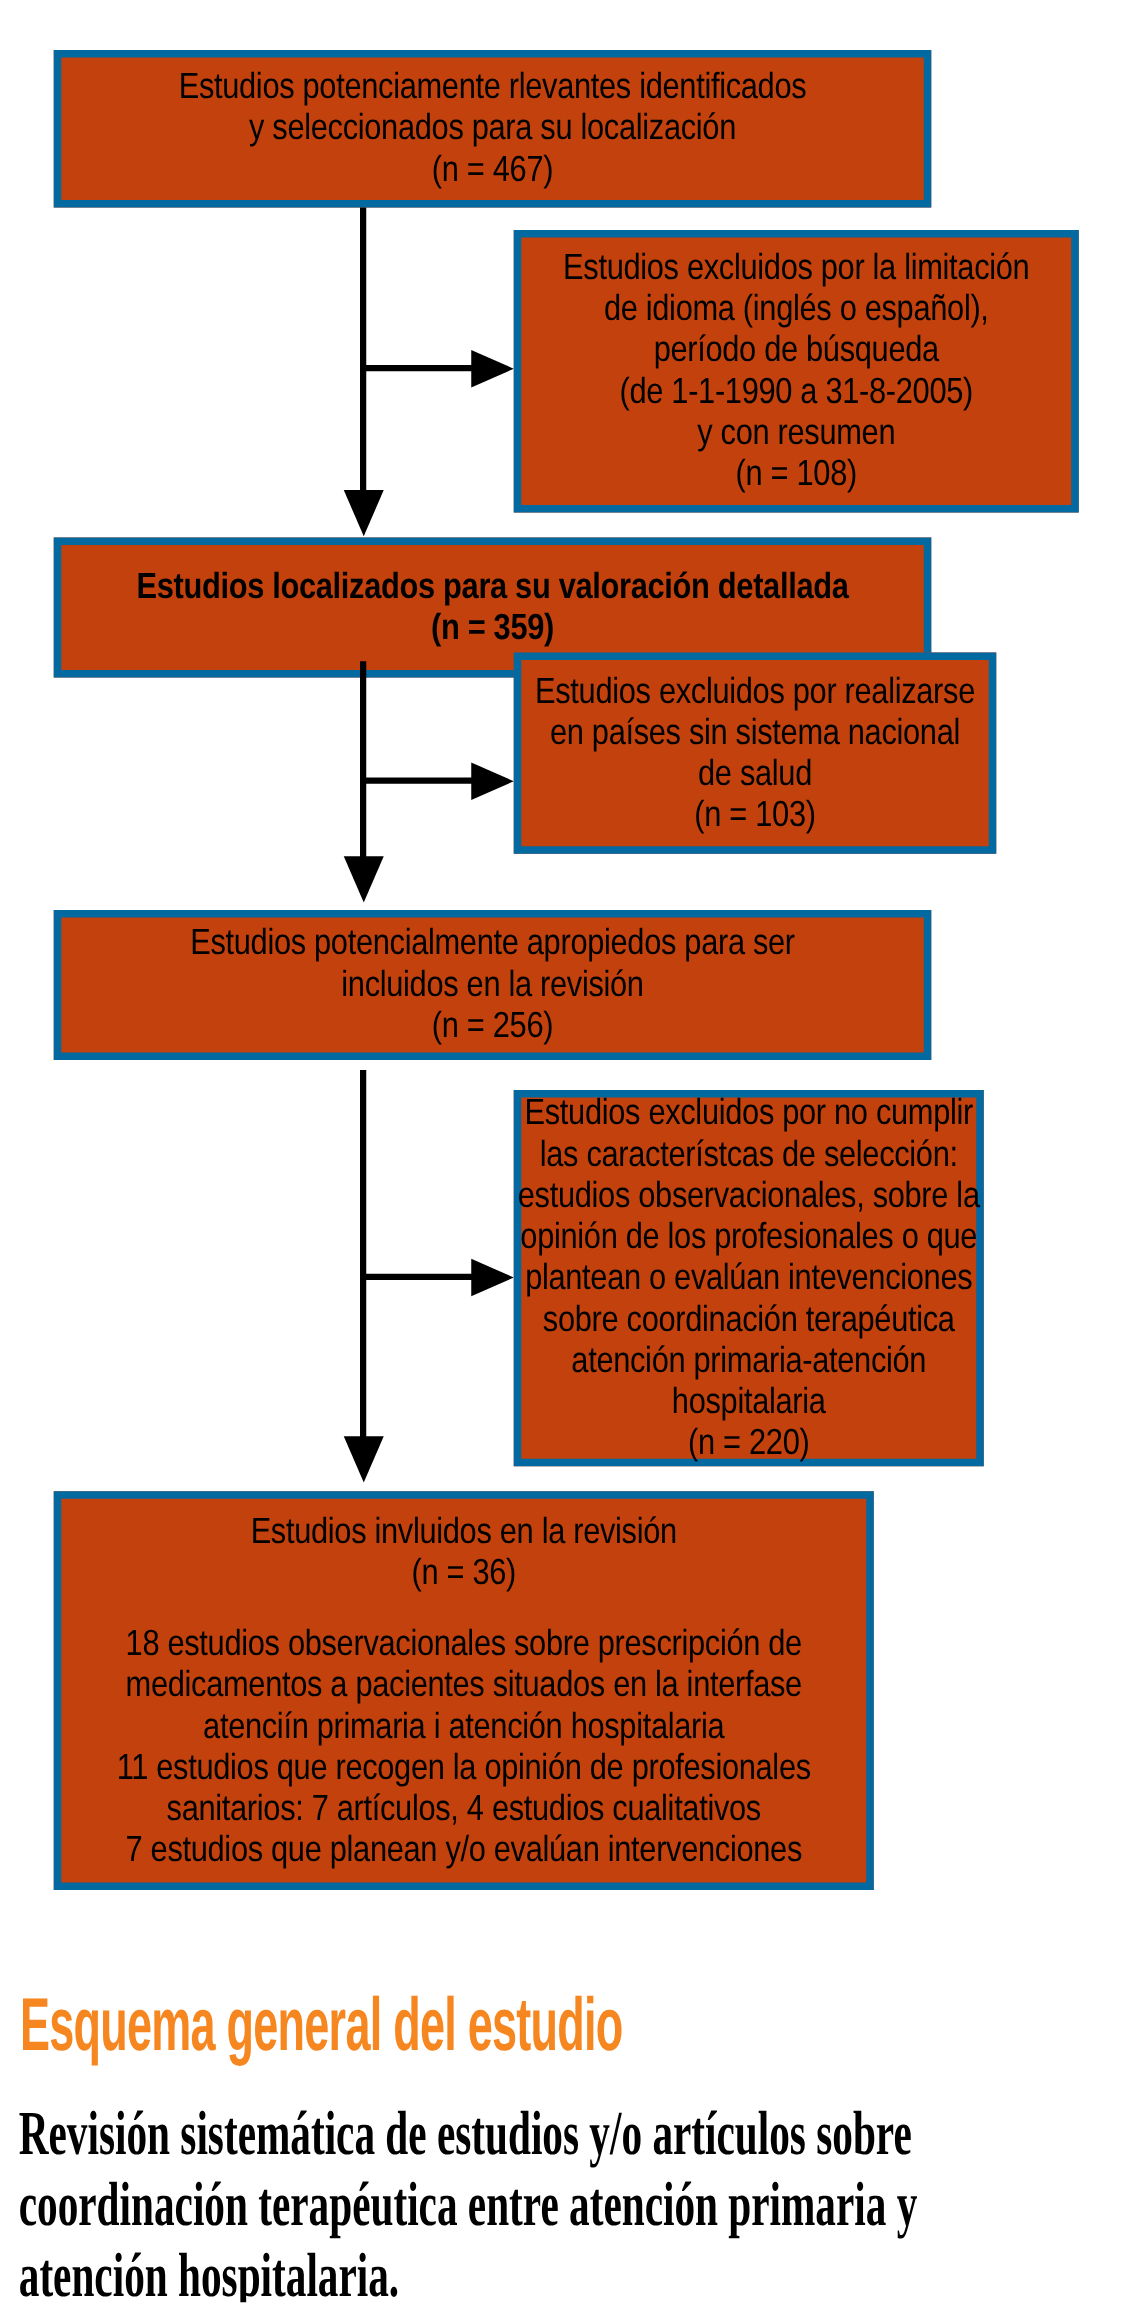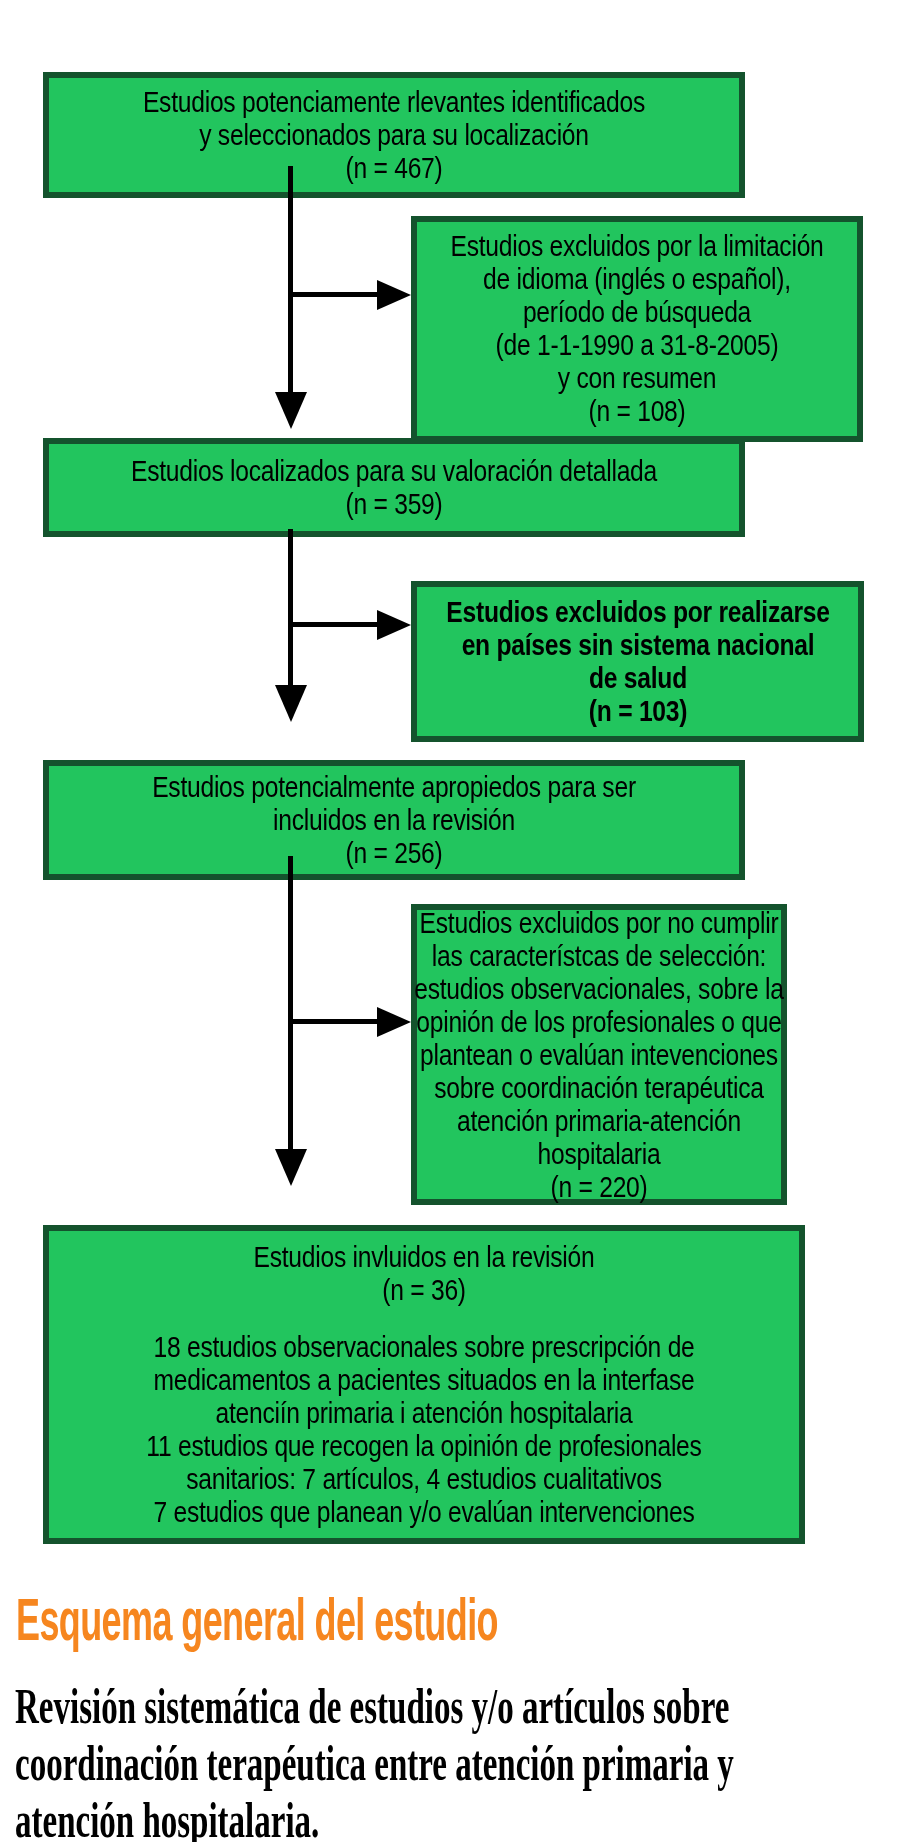--- a/index.html
+++ b/index.html
@@ -1,20 +1,20 @@
 <!DOCTYPE html>
 <html><head>
 <meta charset="utf-8">
 <style>
   html,body{margin:0;padding:0;background:#ffffff;}
   #page{position:relative;width:909px;height:1842px;background:#ffffff;overflow:hidden;
         font-family:"Liberation Sans","DejaVu Sans",sans-serif;color:#000;}
 
   
-  .fbox{position:absolute;box-sizing:border-box;border:6px solid #14532d;background:#22c55e;margin-top:32px;}
+  .fbox{position:absolute;box-sizing:border-box;border:6px solid #0369a1;background:#c2410c;}
   .fbox-text{position:absolute;left:50%;top:50%;
              transform:translate(-50%,-50%) scaleX(0.85);
              width:max-content;text-align:center;
              font-size:29px;line-height:33px;letter-spacing:-0.3px;}
   .fbox-text div{white-space:nowrap;}
   .fbox-text-top{position:absolute;left:50%;top:10px;
                  transform:translateX(-50%) scaleX(0.85);
                  width:max-content;text-align:center;
                  font-size:29px;line-height:33px;letter-spacing:-0.3px;}
   .fbox-text-top div{white-space:nowrap;}
@@ -63,33 +63,33 @@
     <div class="fbox-text">
       <div>Estudios excluidos por la limitación</div>
       <div>de idioma (inglés o español),</div>
       <div>período de búsqueda</div>
       <div>(de 1-1-1990 a 31-8-2005)</div>
       <div>y con resumen</div>
       <div>(n = 108)</div>
     </div>
   </div>
 
-  <div class="fbox" style="left:43px;top:406px;width:702px;height:99px;">
+  <div class="fbox" style="left:43px;top:430px;width:702px;height:112px;font-weight:bold;">
     <div class="fbox-text">
       <div>Estudios localizados para su valoración detallada</div>
       <div>(n = 359)</div>
     </div>
   </div>
 
   <div class="vshaft" style="top:529px;height:158px;"></div>
   <div class="arrow-down" style="top:685px;"></div>
   <div class="hshaft" style="top:622px;"></div>
   <div class="arrow-right" style="top:610px;"></div>
 
-  <div class="fbox" style="left:411px;top:549px;width:453px;height:161px;font-weight:bold;">
+  <div class="fbox" style="left:411px;top:522px;width:386px;height:161px;">
     <div class="fbox-text">
       <div>Estudios excluidos por realizarse</div>
       <div>en países sin sistema nacional</div>
       <div>de salud</div>
       <div>(n = 103)</div>
     </div>
   </div>
 
   <div class="fbox" style="left:43px;top:728px;width:702px;height:120px;">
     <div class="fbox-text">
@@ -111,21 +111,21 @@
       <div>estudios observacionales, sobre la</div>
       <div>opinión de los profesionales o que</div>
       <div>plantean o evalúan intevenciones</div>
       <div>sobre coordinación terapéutica</div>
       <div>atención primaria-atención</div>
       <div>hospitalaria</div>
       <div>(n = 220)</div>
     </div>
   </div>
 
-  <div class="fbox" style="left:43px;top:1193px;width:762px;height:319px;">
+  <div class="fbox" style="left:43px;top:1193px;width:656px;height:319px;">
     <div class="fbox-text-top">
       <div>Estudios invluidos en la revisión</div>
       <div>(n = 36)</div>
       <div class="gap-line"></div>
       <div>18 estudios observacionales sobre prescripción de</div>
       <div>medicamentos a pacientes situados en la interfase</div>
       <div>atenciín primaria i atención hospitalaria</div>
       <div>11 estudios que recogen la opinión de profesionales</div>
       <div>sanitarios: 7 artículos, 4 estudios cualitativos</div>
       <div>7 estudios que planean y/o evalúan intervenciones</div>

